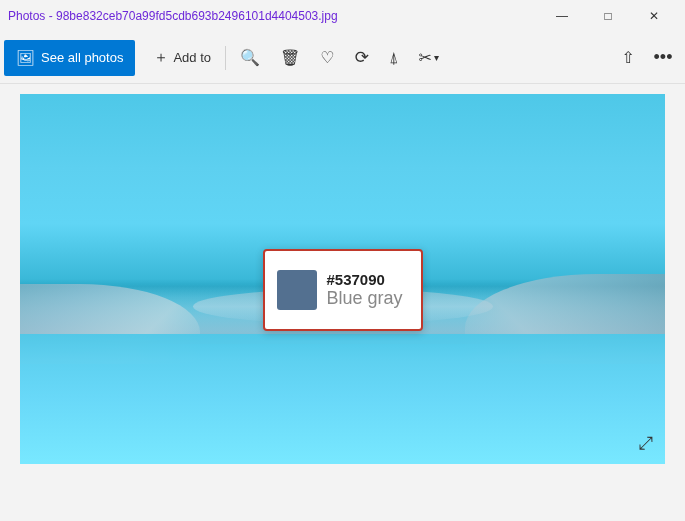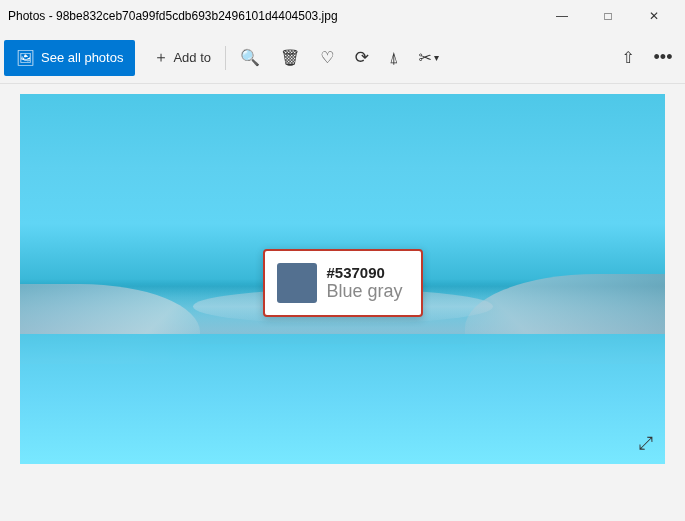--- a/index.html
+++ b/index.html
@@ -17,21 +17,21 @@
       display: flex;
       align-items: center;
       justify-content: space-between;
       background: #f3f3f3;
       height: 32px;
       padding: 0 8px;
       border-bottom: none;
     }
     .title-bar-left {
       font-size: 12px;
-      color: #000000;
+      color: #6d28d9;
       white-space: nowrap;
       overflow: hidden;
       text-overflow: ellipsis;
       max-width: 500px;
     }
     .title-bar-controls {
       display: flex;
       gap: 0;
     }
     .title-bar-btn {
@@ -214,21 +214,21 @@
 
     
     .color-tooltip {
       position: absolute;
       top: 50%;
       left: 50%;
       transform: translate(-80px, -30px);
       background: white;
       border: 2px solid #c0392b;
       border-radius: 4px;
-      padding: 12px 12px;
+      padding: 19px 12px;
       display: flex;
       align-items: center;
       gap: 10px;
       box-shadow: 0 2px 8px rgba(0,0,0,0.2);
       min-width: 160px;
     }
 
     .color-swatch {
       width: 40px;
       height: 40px;

